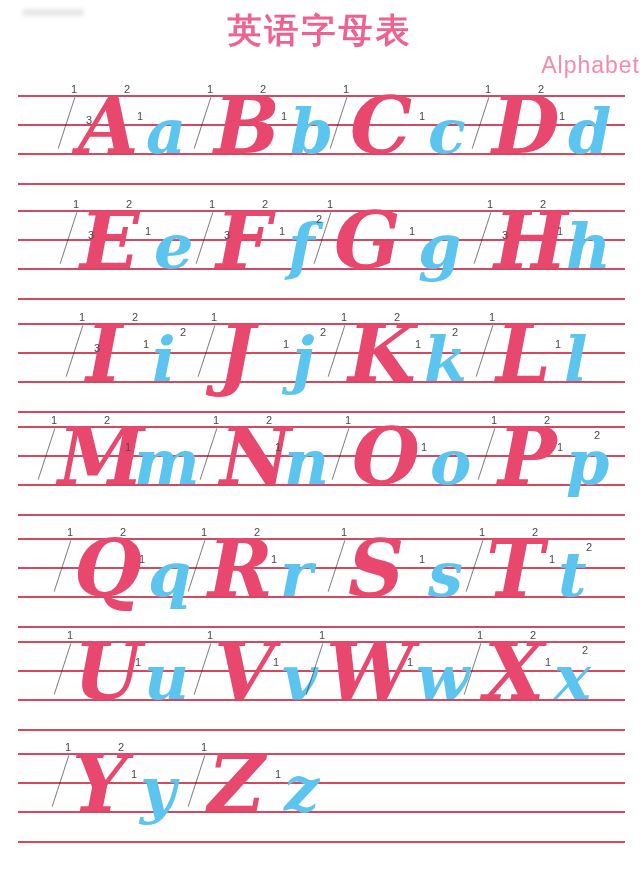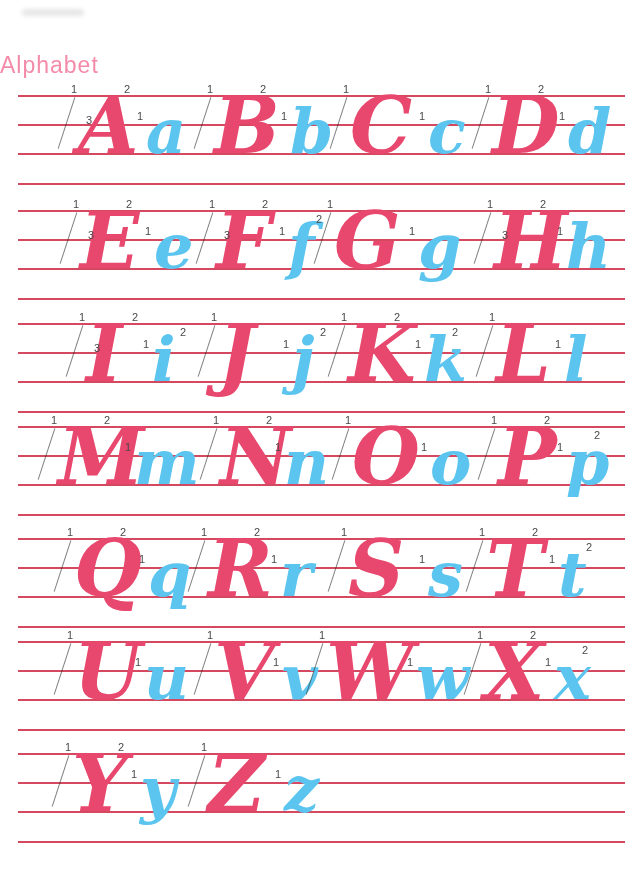--- a/index.html
+++ b/index.html
@@ -10,21 +10,21 @@
   .smudge{
     position:absolute; left:22px; top:9px; width:62px; height:7px;
     background:#c9c9c9; opacity:.45; border-radius:4px; filter:blur(2px);
   }
   .title{
     position:absolute; top:8px; left:0; width:100%; text-align:center;
     margin:0; color:var(--title); font-size:34px; font-weight:bold;
     letter-spacing:3px; font-family:"Liberation Sans", sans-serif;
   }
   .subtitle{
-    position:absolute; top:52px; left:0; width:100%; text-align:left;
+    position:absolute; top:52px; left:0; width:100%; text-align:right;
     color:var(--subtitle); font-size:23px; letter-spacing:1px;
   }
   .band{ position:absolute; left:18px; width:607px; height:88px; }
   .rule{ position:absolute; left:0; width:100%; height:2px; background:var(--rule); }
   .letter{
     position:absolute; font-family:"DejaVu Serif", serif;
     font-style:italic; font-weight:bold; white-space:pre;
   }
   .up { font-size:78px; line-height:78px; top:-8px; color:var(--upper); }
   .low{ font-size:62px; line-height:62px; top:6px;  color:var(--lower); }
@@ -44,20 +44,21 @@
     text-shadow:-2px -2px 0 #fff, 2px -2px 0 #fff, -2px 2px 0 #fff,
                 2px 2px 0 #fff, 0 -2px 0 #fff, 0 2px 0 #fff,
                 -2px 0 0 #fff, 2px 0 0 #fff;
   }
 </style>
 </head>
 <body>
 
 <div class="page">
   <div class="smudge"></div>
+  <h1 class="title">英语字母表</h1>
   <div class="subtitle">Alphabet</div>
   <div id="bands">
       <div class="band" style="top: 95px;">
         <div class="rule" style="top: 0px;"></div>
         <div class="rule" style="top: 29px;"></div>
         <div class="rule" style="top: 58px;"></div>
         <div class="rule" style="top: 88px;"></div>
         <span class="guide" style="left: 48px;"></span>
         <span class="letter up" style="left: 60px;">A</span>
         <span class="letter low" style="left: 128px;">a</span>

